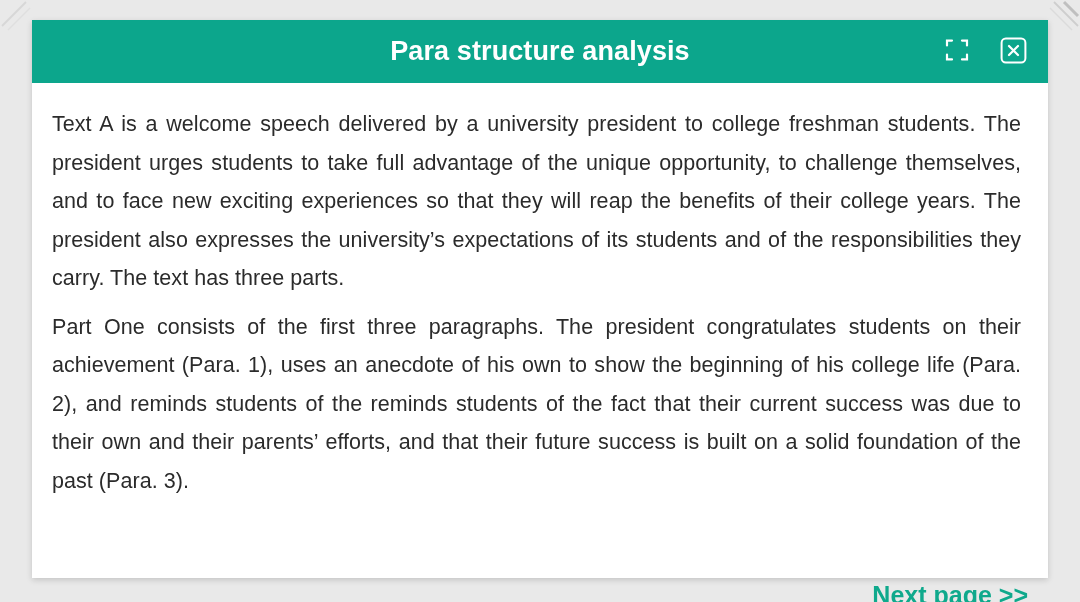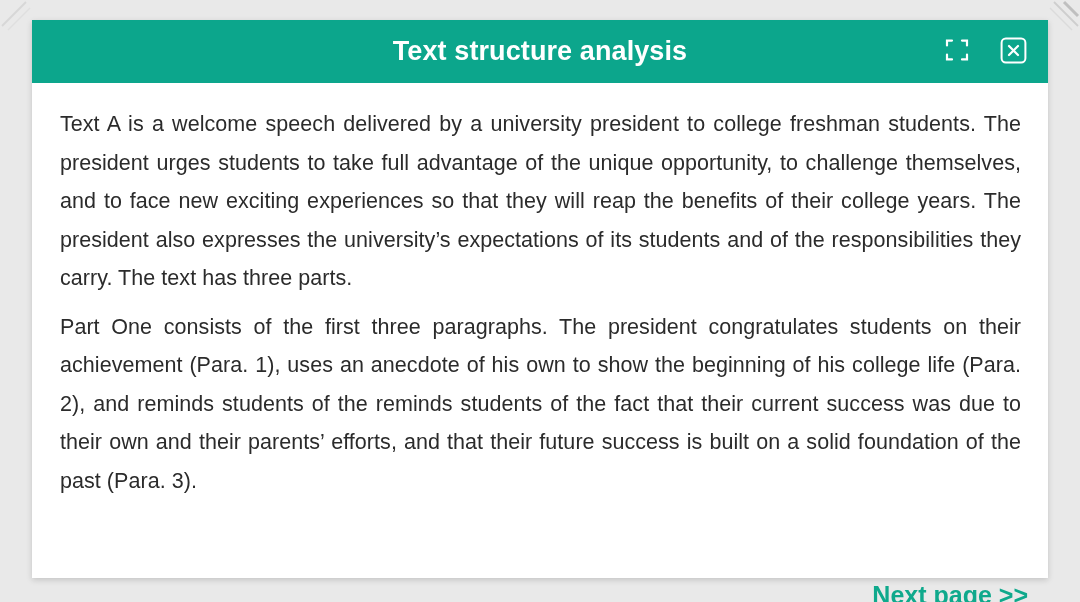--- a/index.html
+++ b/index.html
@@ -78,21 +78,21 @@
     justify-content: center;
     cursor: pointer;
     background: none;
     border: none;
     padding: 0;
   }
 
   
   .modal-body {
     flex: 1 1 auto;
-    padding: 22px 27px 10px 28px;
+    padding: 22px 27px 10px 20px;
     overflow: hidden;
   }
   .body-paragraph {
     margin: 0 0 10px 0;
     font-family: "Liberation Sans", sans-serif;
     font-size: 21.5px;
     line-height: 38.5px;
     color: #2b2b2b;
     text-align: justify;
     text-justify: inter-word;
@@ -126,21 +126,21 @@
   <svg width="46" height="46" viewBox="0 0 46 46" aria-hidden="true">
     <path d="M20 2 L44 26" stroke="#b9b9b9" stroke-width="2" fill="none"></path>
     <path d="M16 8 L38 30" stroke="#d0d0d0" stroke-width="1.5" fill="none"></path>
     <path d="M30 2 L44 16" stroke="#9e9e9e" stroke-width="3" fill="none"></path>
   </svg>
 </div>
 
 <div class="modal-card">
 
   <div class="modal-header">
-    <h1 class="modal-title">Text structure analysis</h1>
+    <h1 class="modal-title">Para structure analysis</h1>
 
     <div class="header-actions">
 
       <button class="icon-btn">
         <span>
           <svg width="26" height="26" viewBox="0 0 26 26" aria-hidden="true">
             <g stroke="#ffffff" stroke-width="2.2" fill="none" stroke-linecap="round">
               <path d="M3 8.5 L3 3.6 L8 3.6"></path>
               <path d="M23 8.5 L23 3.6 L18 3.6"></path>
               <path d="M3 17.5 L3 22.4 L8 22.4"></path>

